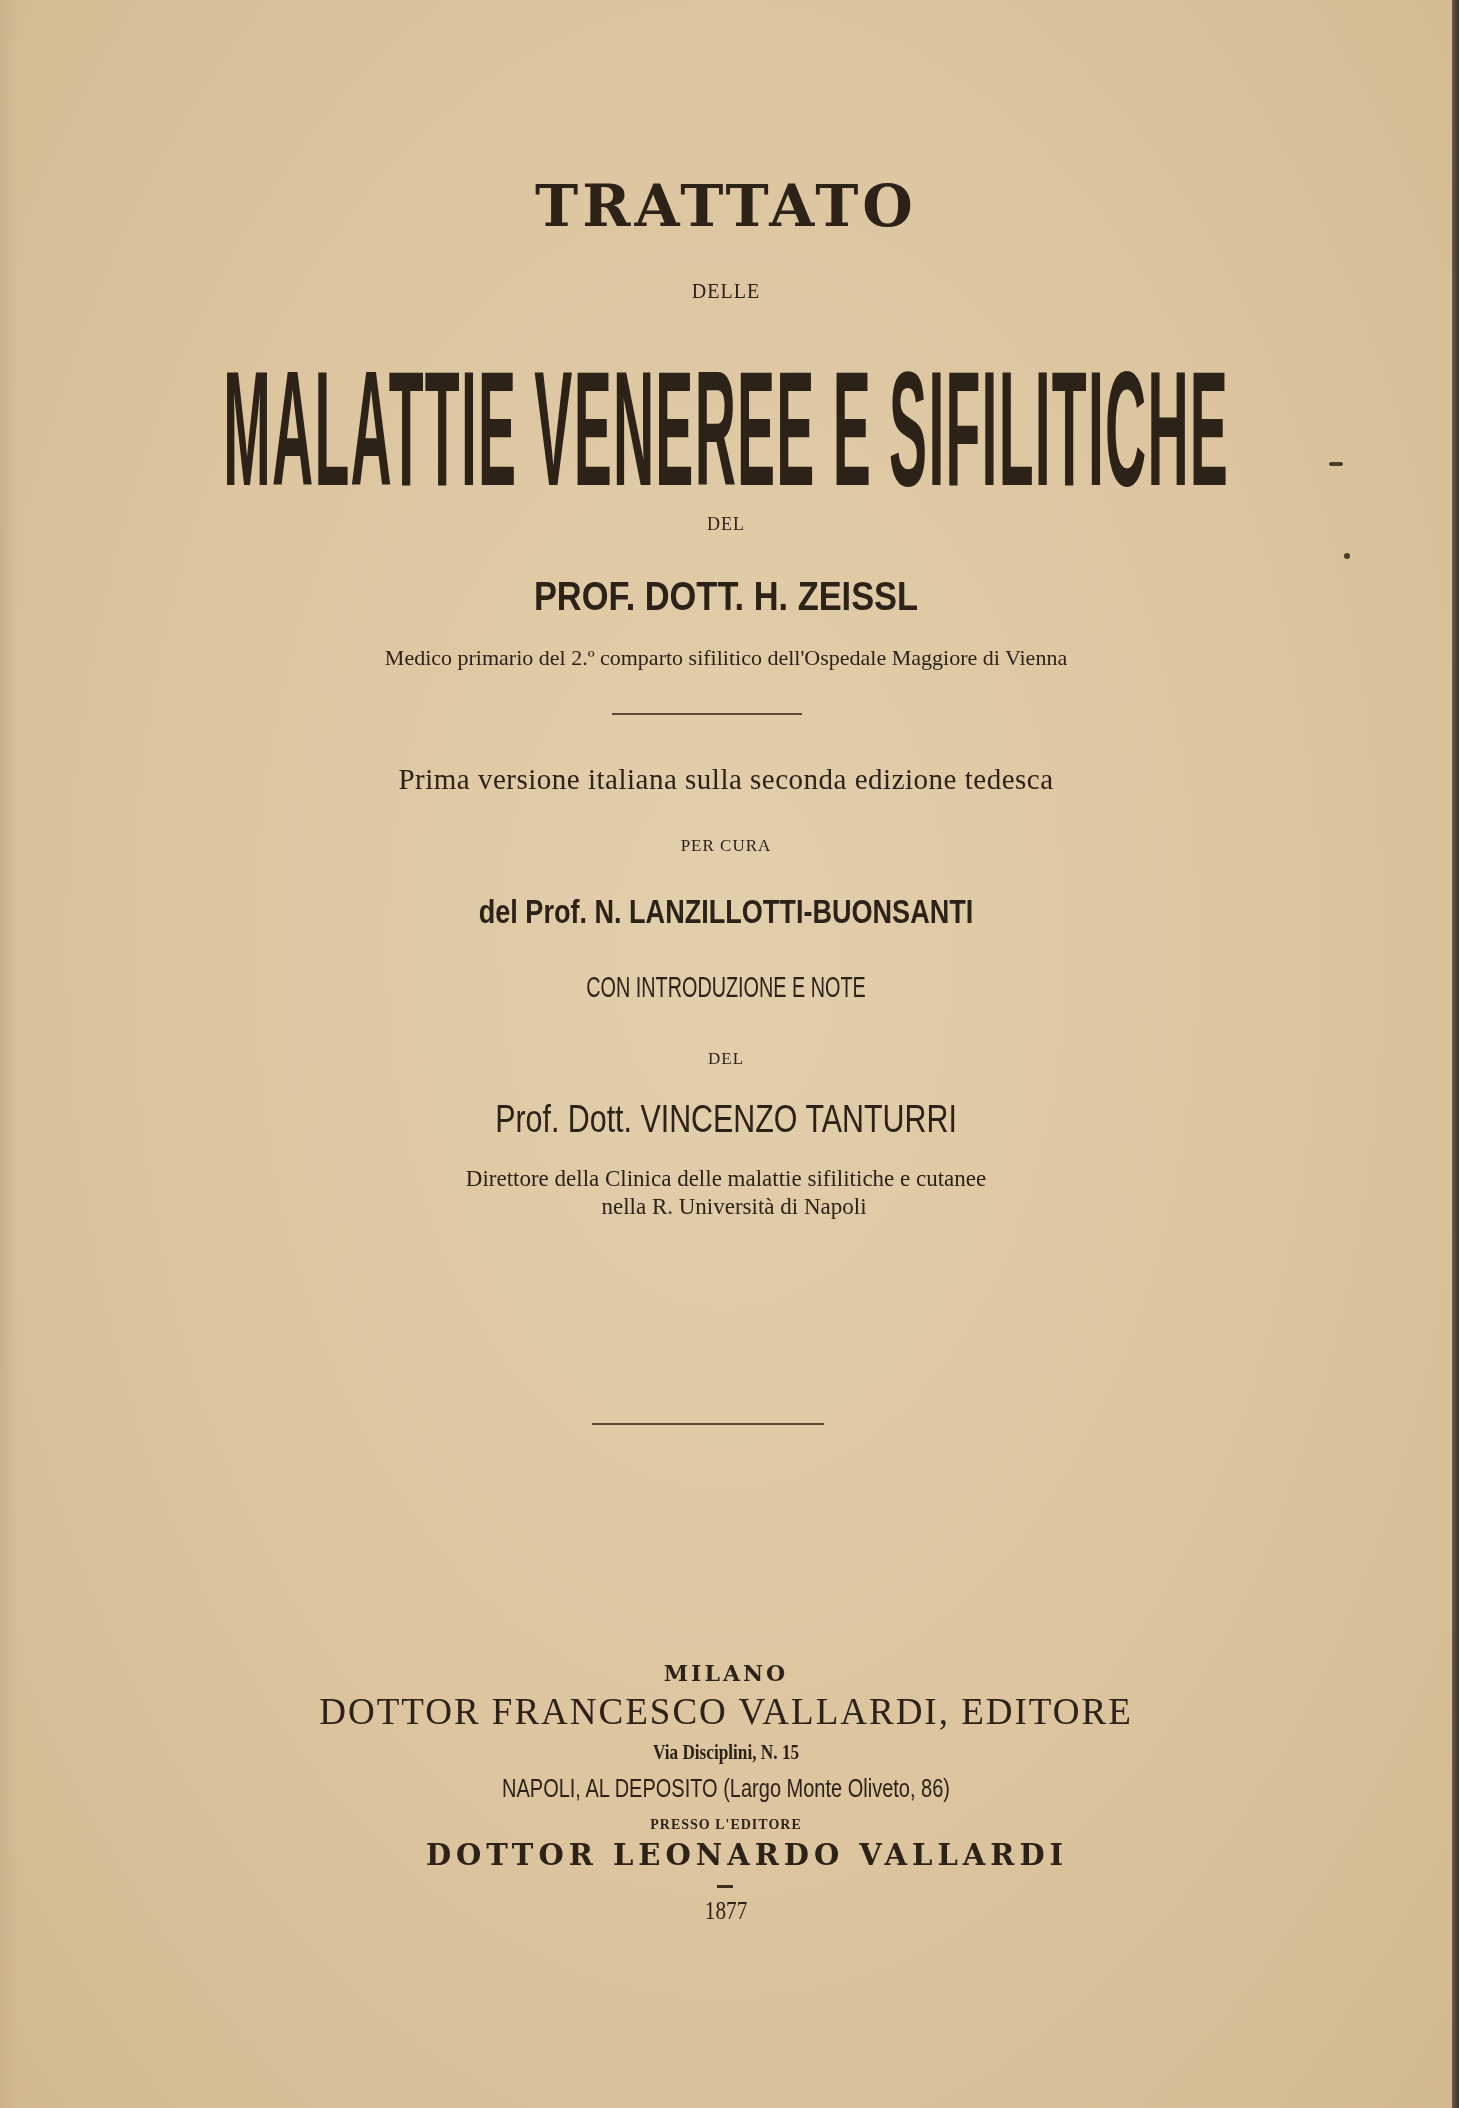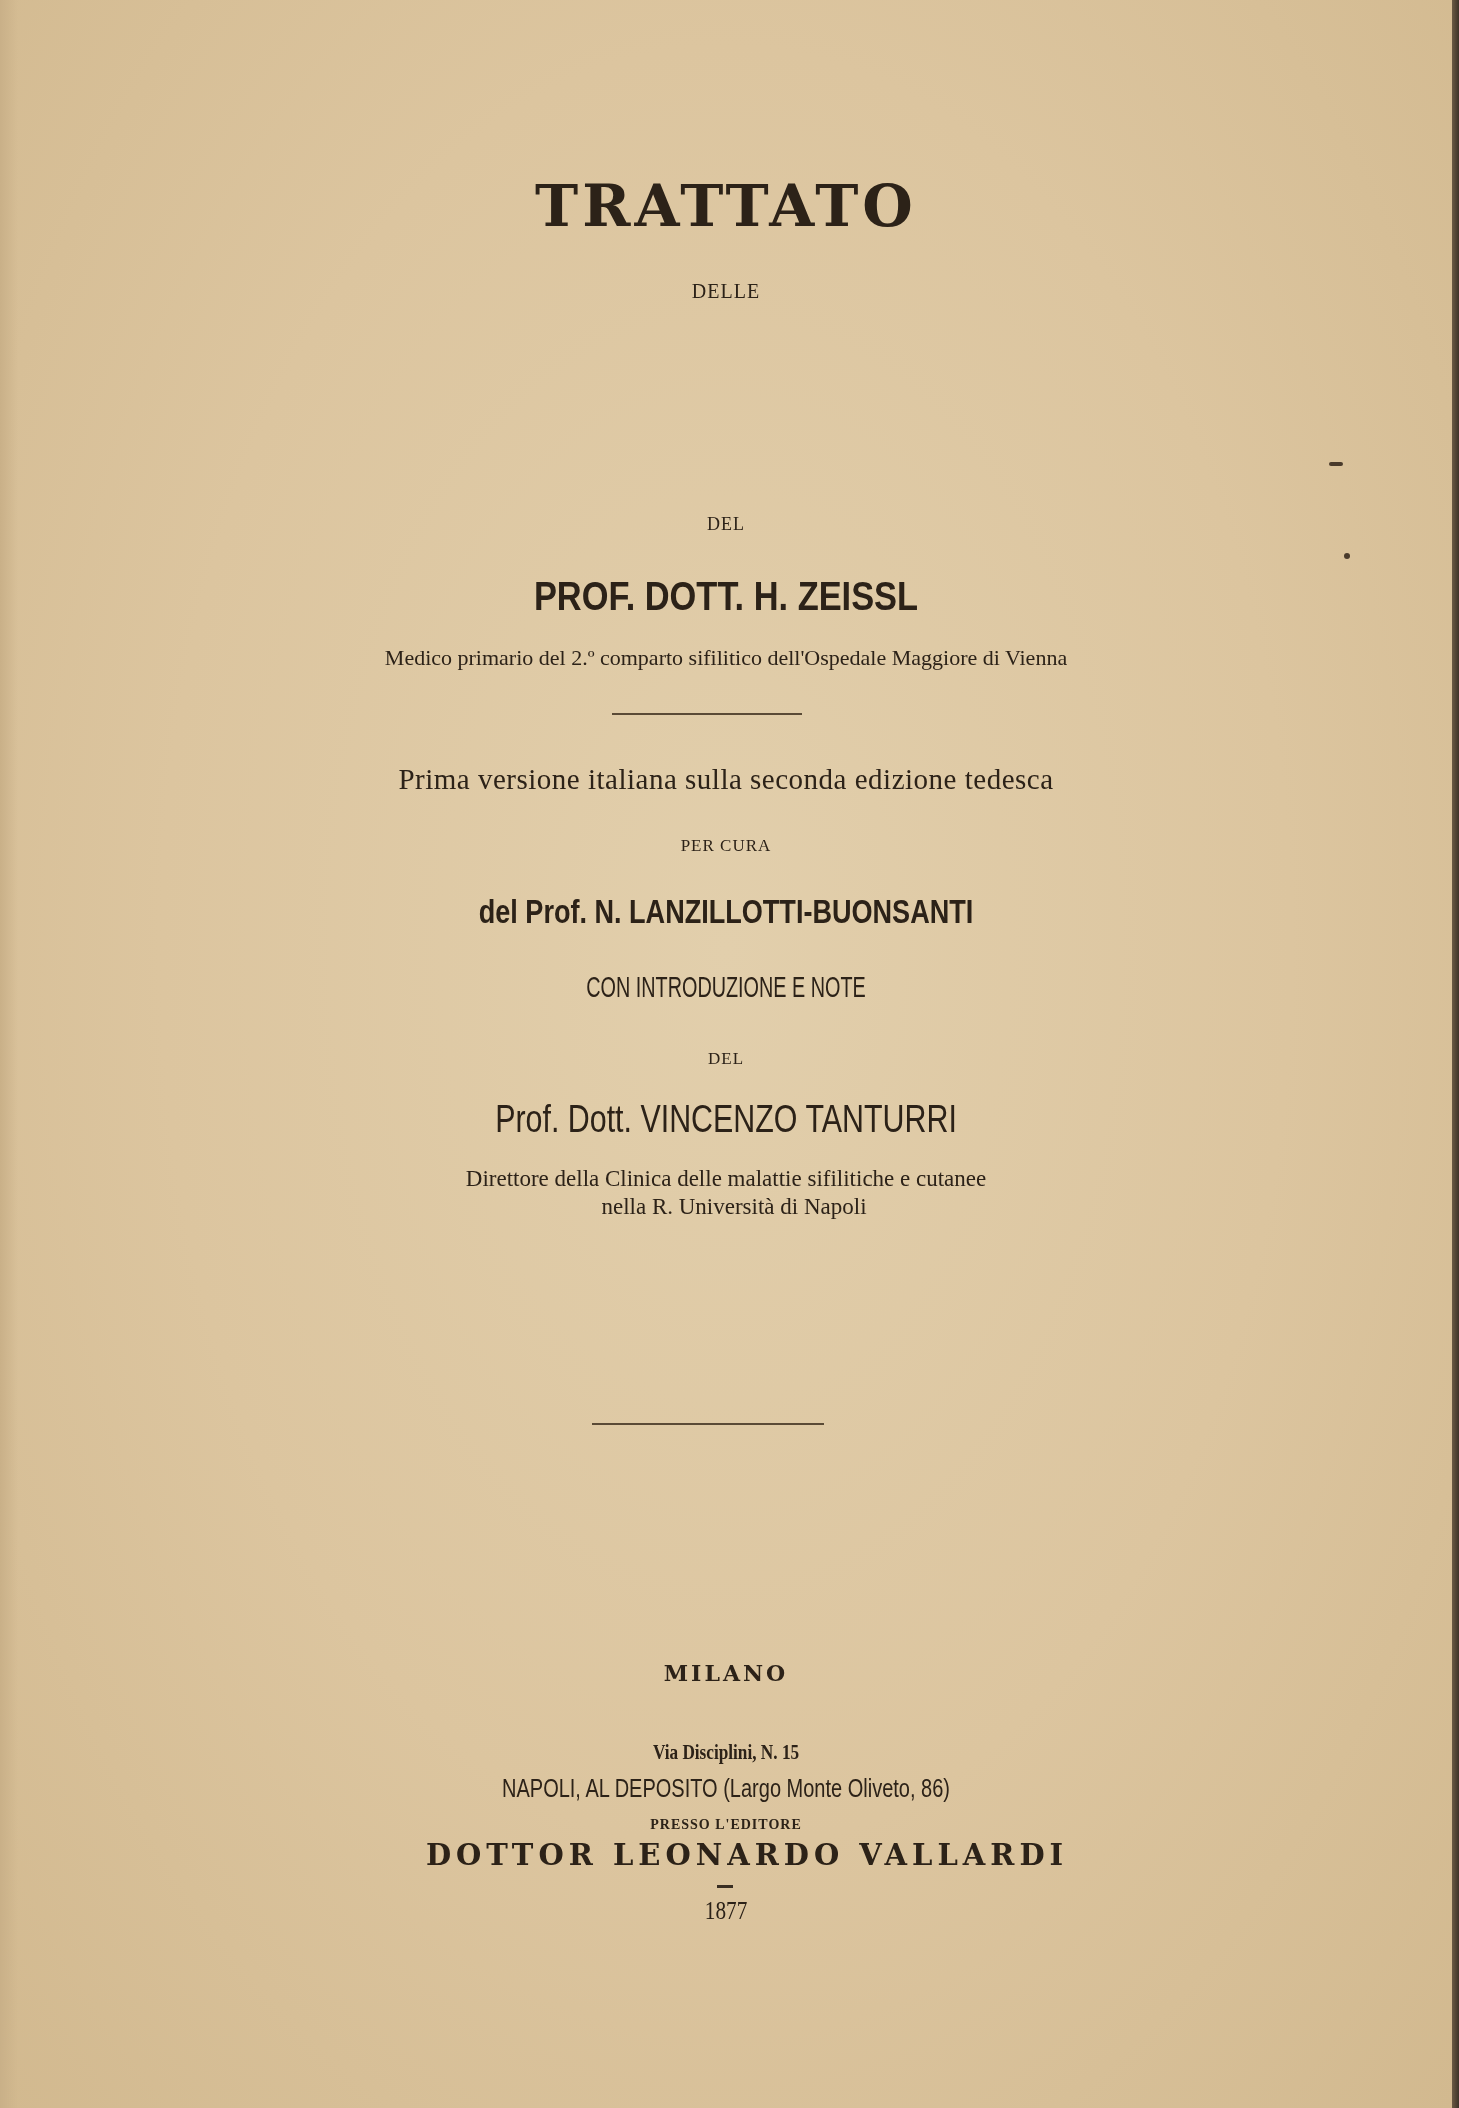--- a/index.html
+++ b/index.html
@@ -61,39 +61,43 @@
   .speck { position: absolute; background: #4a3b2c; border-radius: 50%; }
 </style>
 </head>
 <body>
 
 <div class="page">
 
   <div class="line serif t-trattato">TRATTATO</div>
   <div class="line lserif t-delle">DELLE</div>
 
+  <div class="line t-main">
+    <span>MALATTIE VENEREE E SIFILITICHE</span>
+  </div>
 
   <div class="line lserif t-del1">DEL</div>
   <div class="line cond t-zeissl">PROF. DOTT. H. ZEISSL</div>
   <div class="line lserif t-medico">Medico primario del 2.º comparto sifilitico dell'Ospedale Maggiore di Vienna</div>
 
   <div class="rule1"></div>
 
   <div class="line lserif t-prima">Prima versione italiana sulla seconda edizione tedesca</div>
   <div class="line lserif t-percura">PER CURA</div>
   <div class="line cond t-lanz">del Prof. N. LANZILLOTTI-BUONSANTI</div>
   <div class="line cond t-con">CON INTRODUZIONE E NOTE</div>
   <div class="line lserif t-del2">DEL</div>
   <div class="line cond t-tanturri">Prof. Dott. VINCENZO TANTURRI</div>
   <div class="line lserif t-dir1">Direttore della Clinica delle malattie sifilitiche e cutanee</div>
   <div class="line lserif t-dir2">nella R. Università di Napoli</div>
 
   <div class="rule2"></div>
 
   <div class="line serif t-milano">MILANO</div>
+  <div class="line lserif t-francesco">DOTTOR FRANCESCO VALLARDI, EDITORE</div>
   <div class="line lserif t-via">Via Disciplini, N. 15</div>
   <div class="line cond t-napoli">NAPOLI, AL DEPOSITO (Largo Monte Oliveto, 86)</div>
   <div class="line lserif t-presso">PRESSO L'EDITORE</div>
   <div class="line serif t-leonardo">DOTTOR LEONARDO VALLARDI</div>
   <div class="dash"></div>
   <div class="line lserif t-year">1877</div>
 
   <div class="speck" style="left:1329px;top:462px;width:14px;height:4px;border-radius:2px;"></div>
   <div class="speck" style="left:1344px;top:553px;width:6px;height:6px;"></div>
 </div>

